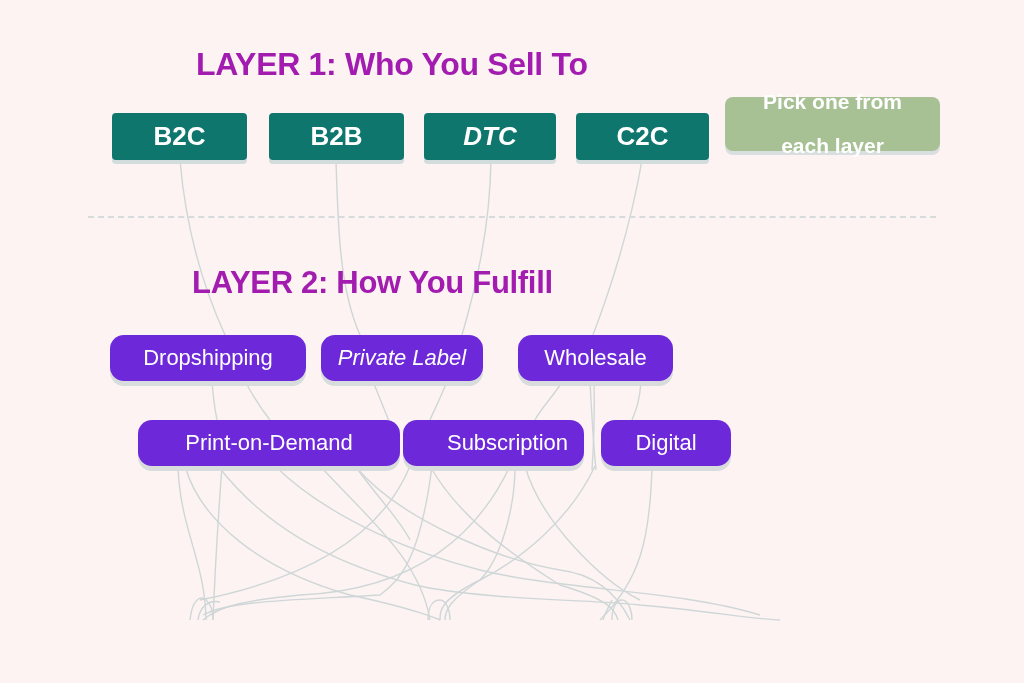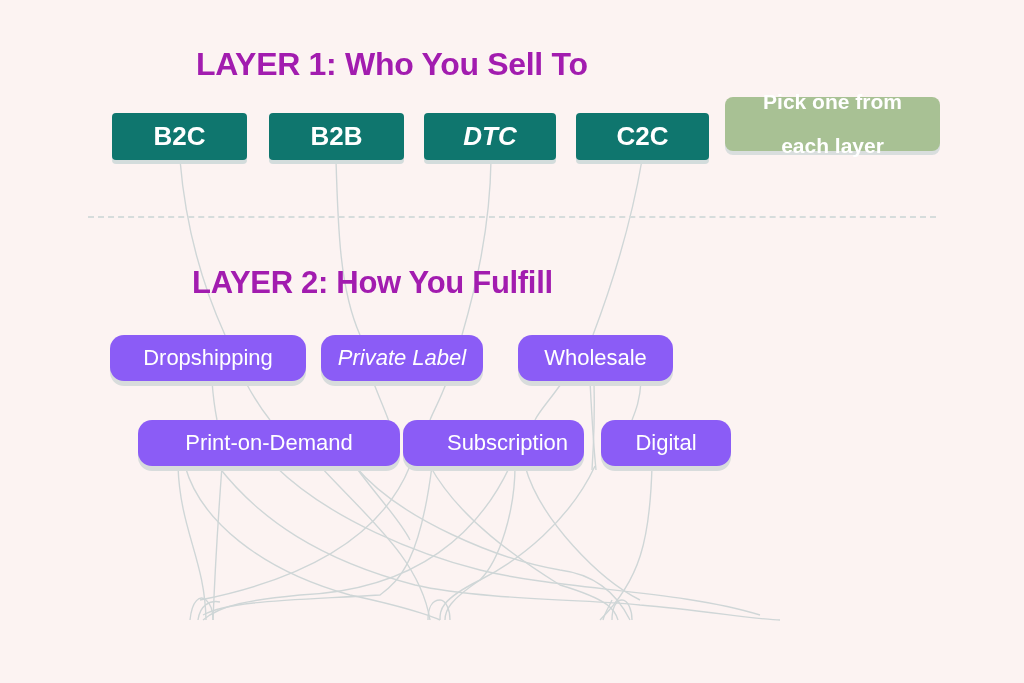--- a/index.html
+++ b/index.html
@@ -4,21 +4,21 @@
 <style>
   html, body { margin:0; padding:0; }
   body { width:1024px; height:683px; background:#fcf3f2; position:relative; overflow:hidden; font-family:"Liberation Sans", "DejaVu Sans", sans-serif; }
   .lines { position:absolute; left:0; top:0; width:1024px; height:683px; pointer-events:none; }
   .title { position:absolute; color:#a21caf; font-weight:bold; white-space:nowrap; letter-spacing:-0.3px; }
   #t1 { left:196px; top:46px; font-size:32px; }
   #t2 { left:192px; top:265px; font-size:31px; }
   .pill { position:absolute; display:flex; align-items:center; justify-content:center; color:#fff; box-sizing:border-box; white-space:nowrap; }
   .blue { background:#0f766e; border-radius:4px; font-size:26px; font-weight:bold; box-shadow:0 4px 0 #d3dcdc; height:47px; }
   .green { background:#a8c194; border-radius:8px; font-size:21px; font-weight:bold; text-align:center; line-height:28px; box-shadow:0 4px 0 #d9dede; }
-  .coral { background:#8b5cf6; border-radius:14px; font-size:22px; box-shadow:0 5px 0 #d8dcdc; height:46px; }
+  .coral { background:#6d28d9; border-radius:14px; font-size:22px; box-shadow:0 5px 0 #d8dcdc; height:46px; }
   .divider { position:absolute; left:88px; top:216px; width:848px; border-top:2px dashed #d6dcdc; }
 </style>
 </head>
 <body>
 
 <svg class="lines" viewBox="0 0 1024 683" fill="none" stroke="#c8d2d3" stroke-width="1.4" opacity="0.85">
 
   <path d="M180 160 C185 220, 200 280, 225 335"></path>
   <path d="M336 160 C338 230, 340 290, 360 335"></path>
   <path d="M491 160 C490 230, 475 290, 462 335"></path>

